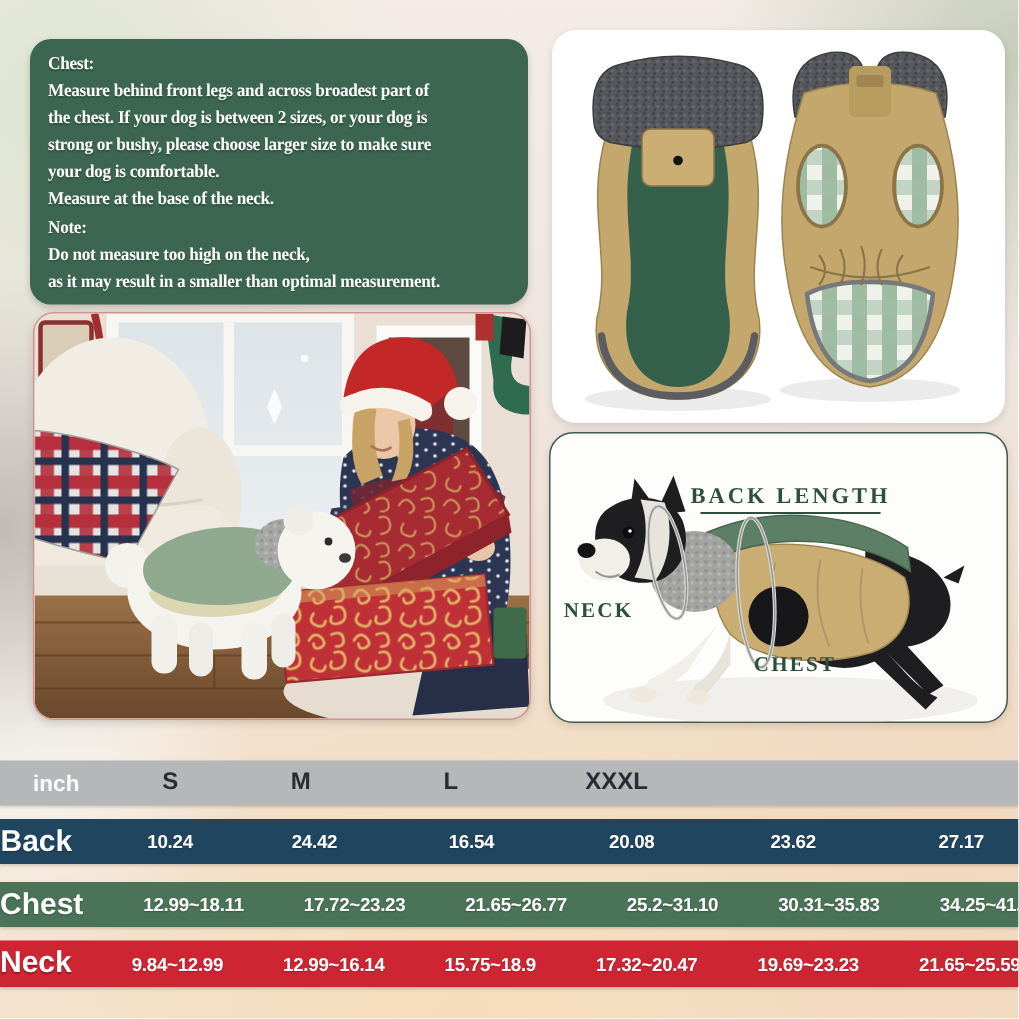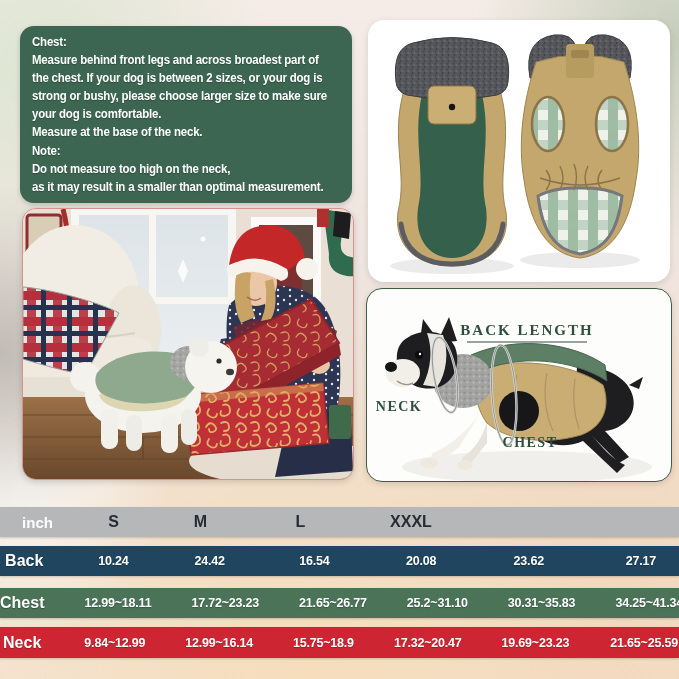--- a/index.html
+++ b/index.html
@@ -16,20 +16,21 @@
       radial-gradient(circle at 3% 72%, rgba(250,250,248,.9), transparent 18%),
       radial-gradient(circle at 45% 100%, rgba(246,220,186,.95), transparent 42%),
       radial-gradient(circle at 92% 88%, rgba(242,214,186,.9), transparent 38%),
       linear-gradient(180deg,#f5ece7 0%,#efe5df 38%,#f0e1d2 68%,#f4e3cf 100%);
   }
   
   .note-box{
     position:absolute;left:20px;top:26px;width:332px;height:177px;
     background:#3c6651;border-radius:14px;box-shadow:0 2px 5px rgba(0,0,0,.18);
     color:#fff;
+    font-family:Liberation Serif, serif;
   }
   .note-lines{
     position:absolute;left:12px;top:7px;width:330px;
     transform:scaleX(.955);transform-origin:left top;
   }
   .note-lines .ln{
     font-size:12px;font-weight:bold;line-height:18.1px;white-space:nowrap;
     letter-spacing:-.2px;text-shadow:0 1px 1px rgba(0,0,0,.25);
   }
   
@@ -54,21 +55,21 @@
     box-shadow:0 1px 2px rgba(0,0,0,.18);}
   .band .cell{text-align:center;color:#fff;}
   .c0{width:75px}.c1{width:77px}.c2{width:97px}.c3{width:103px}
   .c4{width:104px}.c5{width:105px}.c6{width:118px}
   .band-header{top:507px;height:30px;background:#b6b7b9;}
   .band-header .szhead{color:#272c35;font-weight:bold;font-size:16px;}
   .band-header .unit{color:#fdfdfd;font-weight:bold;font-size:15px;}
   .band-back{top:546px;height:30px;background:#20455f;}
   .band-chest{top:588px;height:30px;background:#4a7358;}
   .band-neck{top:627px;height:31px;background:#ce2533;}
-  .rowlab{font-weight:bold;font-size:16px;text-shadow:0 1px 1px rgba(0,0,0,.3);}
+  .rowlab{font-weight:bold;font-size:20px;text-shadow:0 1px 1px rgba(0,0,0,.3);}
   .val{font-weight:bold;font-size:12.5px;letter-spacing:-.2px;
     text-shadow:0 1px 1px rgba(0,0,0,.25);margin-left:40px;}
 </style>
 </head>
 <body>
 
 <div class="canvas">
 
   <div class="note-box">
     <div class="note-lines">

